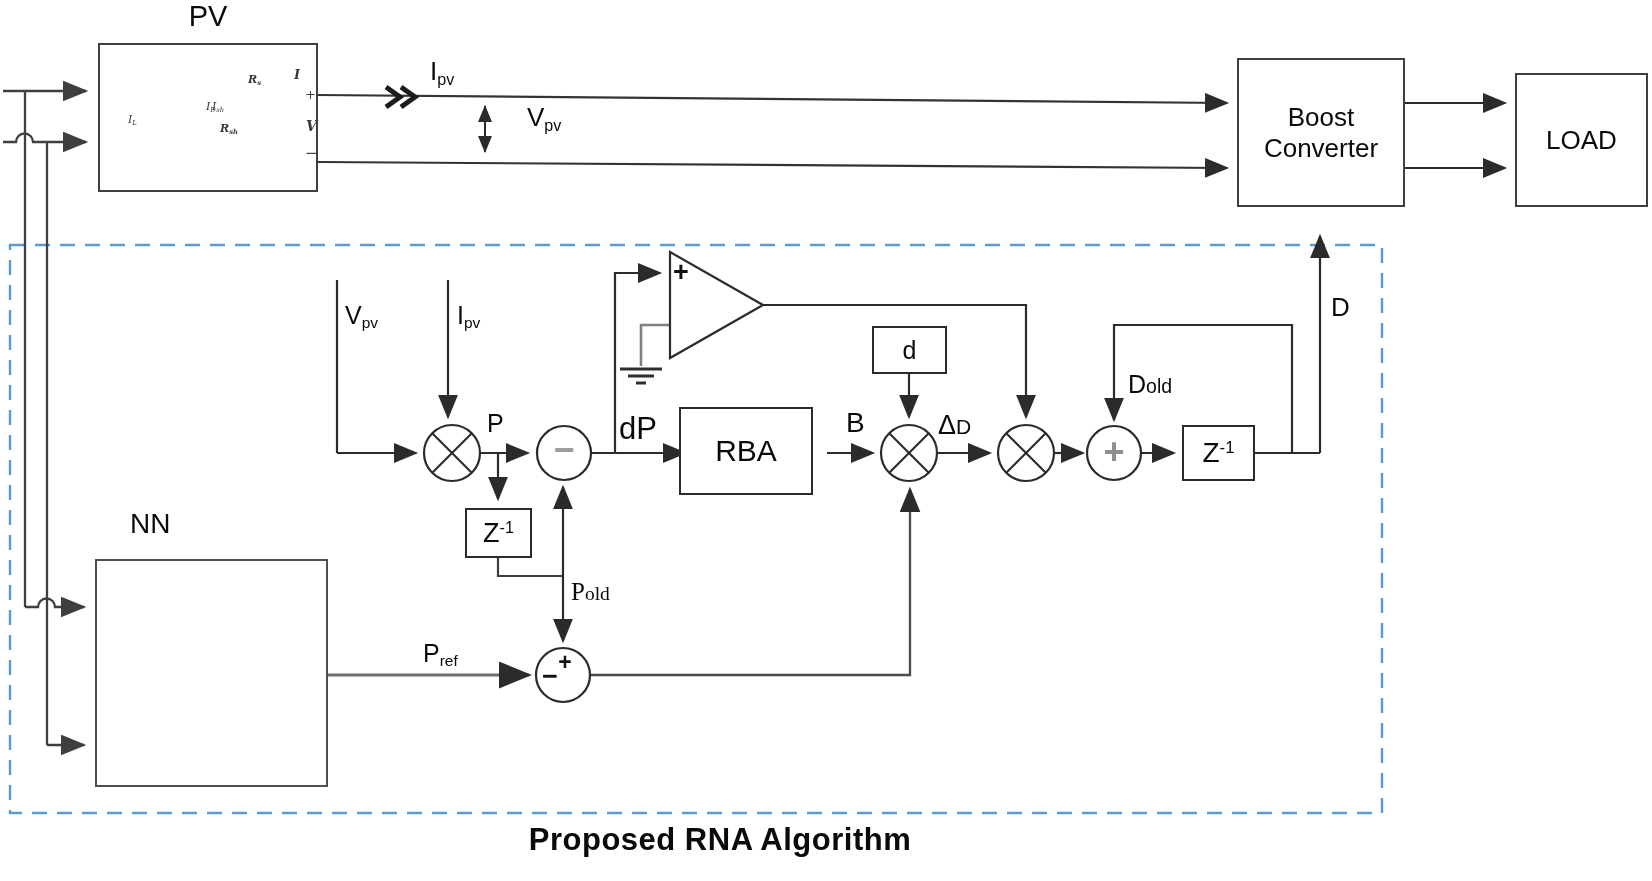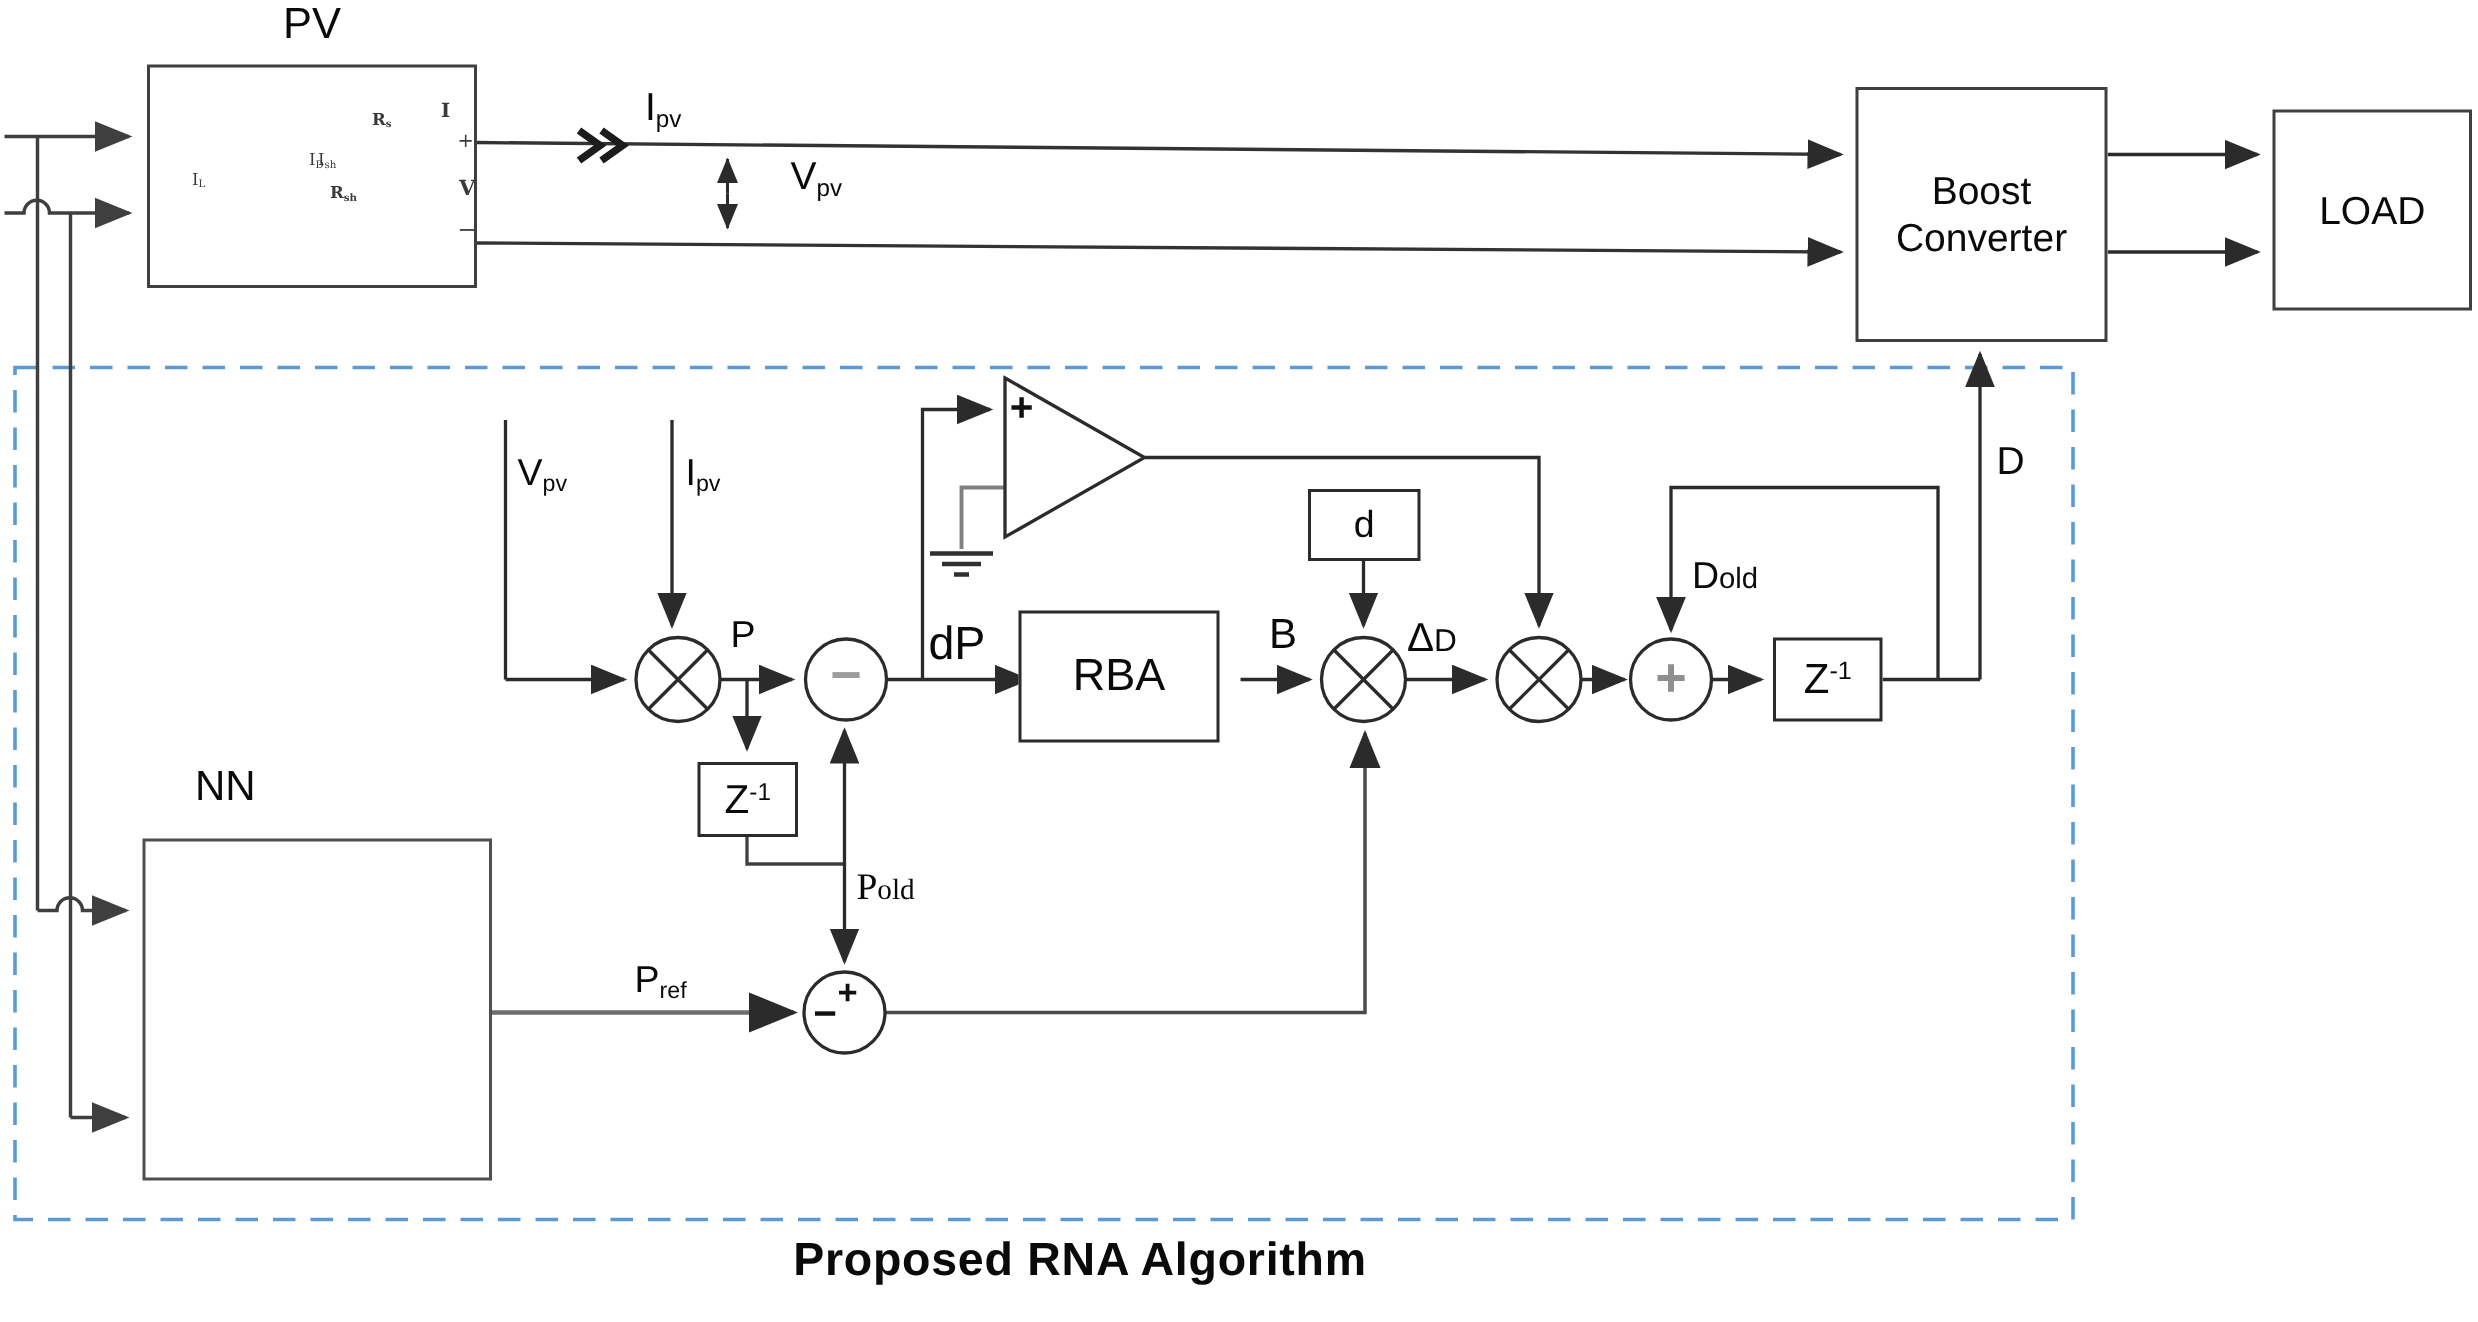--- a/index.html
+++ b/index.html
@@ -7,21 +7,21 @@
           font-family:"Liberation Sans",sans-serif;color:#0a0a0a;}
   #wires{position:absolute;left:0;top:0;z-index:1;}
   .box{position:absolute;background:#fff;border:2.5px solid #3f3f3f;z-index:2;
        display:flex;align-items:center;justify-content:center;text-align:center;box-sizing:border-box;}
   .box.thin{border-width:2px;border-color:#2b2b2b;}
   .lbl{position:absolute;z-index:3;white-space:nowrap;line-height:1;}
   .sub{font-size:0.62em;vertical-align:-0.28em;}
   .sup{font-size:0.60em;vertical-align:0.55em;}
   .smalltail{font-size:0.78em;}
   .ctr{transform:translate(-50%,-50%);}
-  .circ-lbl{position:absolute;z-index:3;font-family:"DejaVu Serif",serif;
+  .circ-lbl{position:absolute;z-index:3;font-family:"DejaVu Serif",serif;font-style:italic;
             font-size:11px;color:#3a3a3a;white-space:nowrap;line-height:1;}
   .sign{position:absolute;z-index:3;font-weight:bold;line-height:1;}
   #title{position:absolute;left:440px;top:822px;width:560px;text-align:center;
          font-size:31px;font-weight:bold;z-index:3;letter-spacing:0.5px;}
 </style>
 </head>
 <body>
 
 <div id="canvas">
 
@@ -171,21 +171,21 @@
   <g>
     <circle cx="1114" cy="453" r="27" fill="#fff" stroke="#2b2b2b" stroke-width="2.2"></circle>
   </g>
   <g>
     <circle cx="563" cy="675" r="27" fill="#fff" stroke="#2b2b2b" stroke-width="2.2"></circle>
   </g>
 </svg>
 
 <div class="box" style="left:98px;top:43px;width:220px;height:149px;"></div>
 <div class="box" style="left:95px;top:559px;width:233px;height:228px;border-color:#4f4f4f;"></div>
-<div class="box" style="left:1237px;top:58px;width:168px;height:170px;font-size:26px;">
+<div class="box" style="left:1237px;top:58px;width:168px;height:149px;font-size:26px;">
   <div>
     <div>Boost</div>
     <div>Converter</div>
   </div>
 </div>
 <div class="box" style="left:1515px;top:73px;width:133px;height:134px;font-size:26px;">
   <span>LOAD</span>
 </div>
 <div class="box thin" style="left:679px;top:407px;width:134px;height:88px;font-size:30px;">
   <span>RBA</span>

